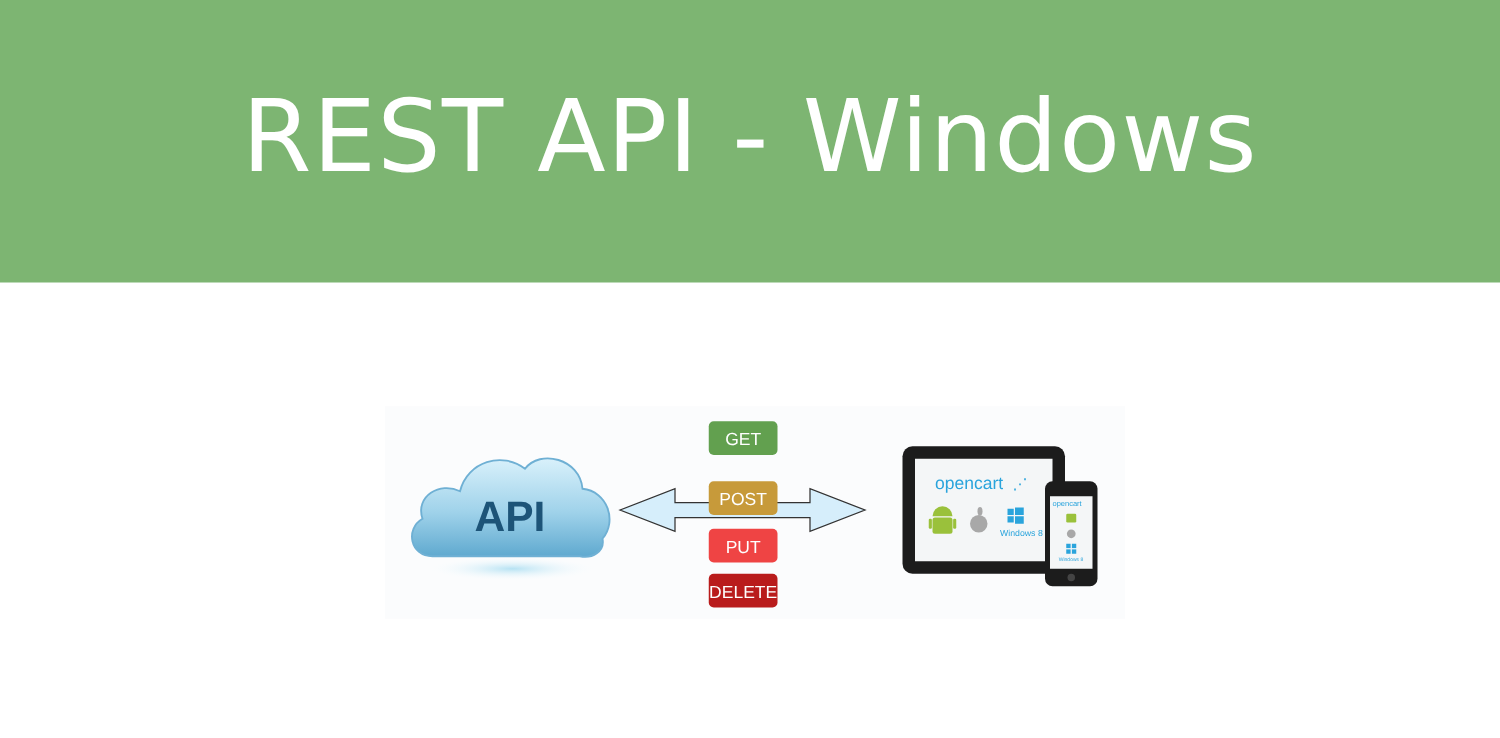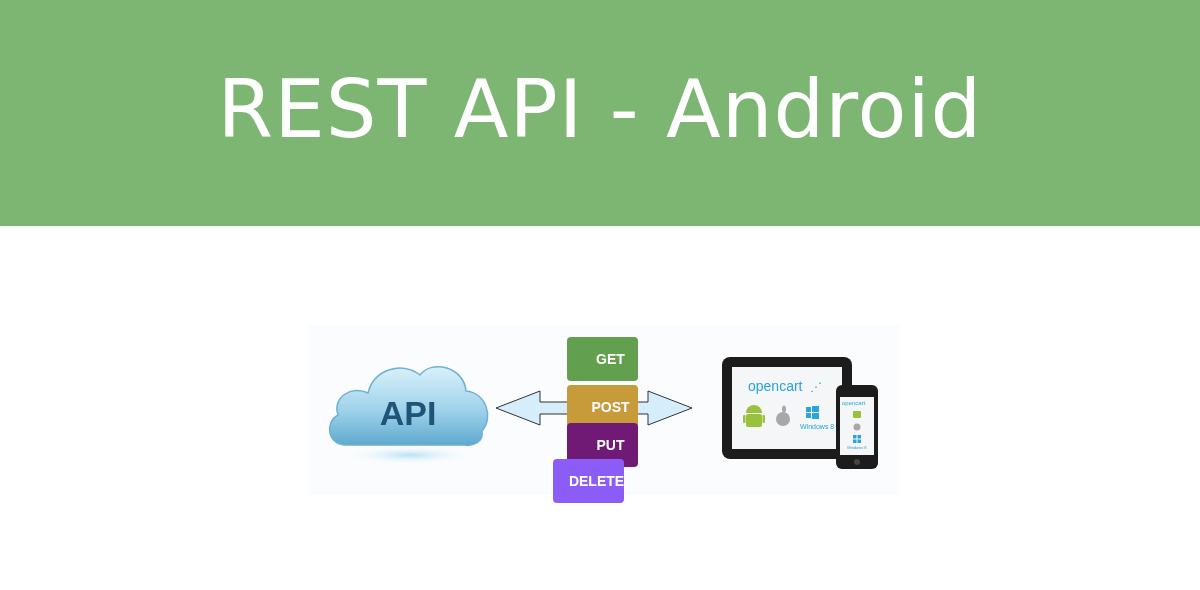--- a/index.html
+++ b/index.html
@@ -1,29 +1,29 @@
 <!DOCTYPE html>
 <html><head>
 <meta charset="utf-8">
 <style>
   html, body { margin:0; padding:0; }
   body { width:1200px; height:590px; background:#ffffff; position:relative; overflow:hidden; font-family:"Liberation Sans", sans-serif; }
   .banner { position:absolute; left:0; top:0; width:1200px; height:226px; background:#7db572; display:flex; align-items:center; justify-content:center; }
   .banner h1 { margin:0; color:#ffffff; font-family:"DejaVu Sans", sans-serif; font-weight:normal; font-size:80px; letter-spacing:1px; position:relative; top:-4px; }
   .figure { position:absolute; left:308px; top:325px; width:592px; height:170px; background:#fbfcfd; }
   .cloud { position:absolute; left:16px; top:22px; width:172px; height:120px; }
-  .method { position:absolute; left:0; width:55px; height:44px; border-radius:4px; color:#fff; font-weight:bold; font-size:14px; display:flex; align-items:center; justify-content:center; font-family:"Liberation Sans", sans-serif;padding-left:16px; }
+  .method { position:absolute; left:0; width:55px; height:27px; border-radius:4px; color:#fff; font-weight:normal; font-size:14px; display:flex; align-items:center; justify-content:center; font-family:"Liberation Sans", sans-serif; }
   .arrow { position:absolute; left:186px; top:63px; width:200px; height:40px; }
   .devices { position:absolute; left:412px; top:28px; width:180px; height:140px; }
 </style>
 </head>
 <body>
 
 <div class="banner">
-  <h1>REST API - Android</h1>
+  <h1>REST API - Windows</h1>
 </div>
 
 <div class="figure">
 
   <svg class="cloud" viewBox="0 0 172 120">
     <defs>
       <linearGradient id="cg" x1="0" y1="0" x2="0" y2="1">
         <stop offset="0" stop-color="#d9f1fb"></stop>
         <stop offset="0.55" stop-color="#9fd2ea"></stop>
         <stop offset="1" stop-color="#5fa9cf"></stop>
@@ -37,22 +37,22 @@
     <path d="M22 98 C4 98 0 76 14 68 C8 50 28 38 44 46 C50 22 78 14 96 28 C108 12 140 20 142 44 C162 46 170 70 158 84 C160 94 150 100 140 98 Z" fill="url(#cg)" stroke="#6fb0d4" stroke-width="1.5"></path>
     <text x="84" y="78" text-anchor="middle" font-family="Liberation Sans, sans-serif" font-weight="bold" font-size="34" fill="#1d5478">API</text>
   </svg>
 
   <svg class="arrow" viewBox="0 0 200 40">
     <polygon points="2,20 46,3 46,14 154,14 154,3 198,20 154,37 154,26 46,26 46,37" fill="#d6eefb" stroke="#333" stroke-width="1"></polygon>
   </svg>
 
   <div class="method" style="top:12px;left:259px;background:#62a04f">GET</div>
   <div class="method" style="top:60px;left:259px;background:#c79a3a">POST</div>
-  <div class="method" style="top:98px;left:259px;background:#701a75">PUT</div>
-  <div class="method" style="top:134px;left:245px;background:#8b5cf6">DELETE</div>
+  <div class="method" style="top:98px;left:259px;background:#ef4444">PUT</div>
+  <div class="method" style="top:134px;left:259px;background:#b91c1c">DELETE</div>
 
   <svg class="devices" viewBox="0 0 180 140">
 
     <g>
       <rect x="2" y="4" width="130" height="102" rx="8" fill="#1c1c1c"></rect>
       <rect x="12" y="14" width="110" height="82" fill="#f4f6f7"></rect>
       <text x="28" y="38" font-family="Liberation Sans, sans-serif" font-size="14" fill="#2aa4dc">opencart</text>
       <text x="90" y="38" font-family="Liberation Sans, sans-serif" font-size="12" fill="#2aa4dc">⋰</text>
 
       <g>

